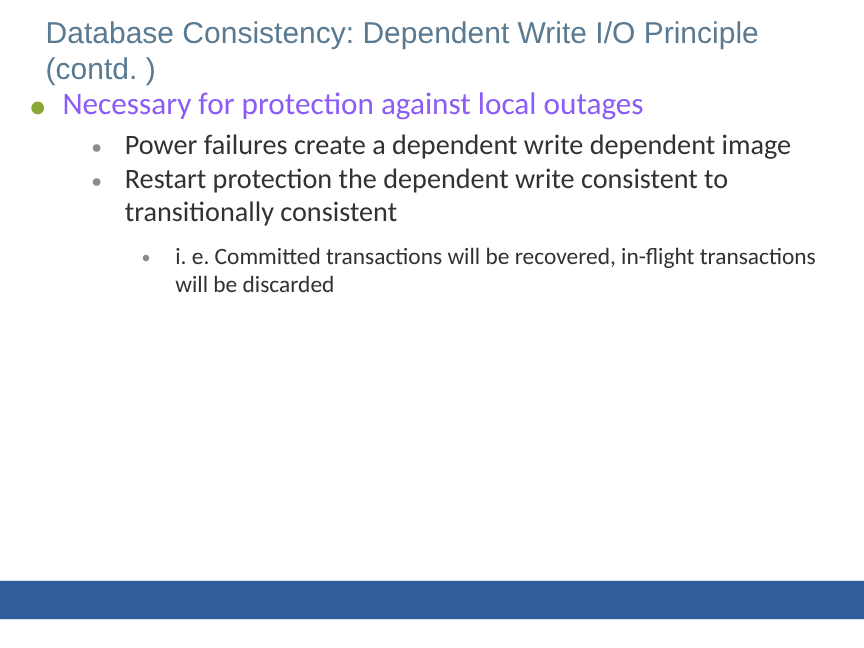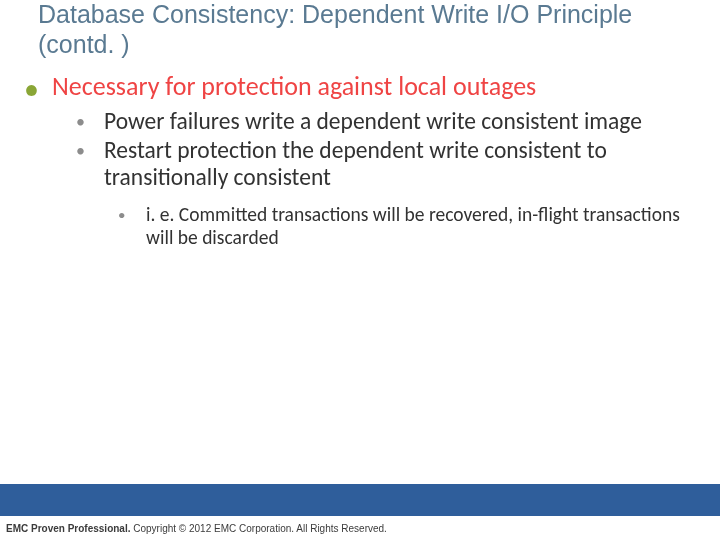--- a/index.html
+++ b/index.html
@@ -15,21 +15,21 @@
   }
   .slide {
     width: 720px;
     height: 540px;
     position: relative;
     box-sizing: border-box;
   }
   .title {
     position: absolute;
     left: 38px;
-    top: 0;
+    top: 14px;
     width: 640px;
     font-family: Arial, "Helvetica Neue", sans-serif;
     font-size: 25px;
     line-height: 1.18;
     color: #5a7a92;
     font-weight: 400;
   }
   .body {
     position: absolute;
     left: 24px;
@@ -47,21 +47,21 @@
     font-size: 30px;
     line-height: 1.0;
     width: 28px;
     flex: 0 0 28px;
     text-align: left;
     position: relative;
     top: 2px;
   }
   .lvl1 .text {
     font-size: 26px;
-    color: #ef4444;
+    color: #8b5cf6;
   }
   .lvl2-wrap {
     margin-left: 52px;
     margin-top: 6px;
   }
   .lvl2 {
     display: flex;
     font-size: 23.5px;
     color: #323232;
     margin-bottom: 2px;
@@ -124,34 +124,31 @@
 
   <div class="body">
     <div class="lvl1">
       <div class="bullet">•</div>
       <div class="text">Necessary for protection against local outages</div>
     </div>
 
     <div class="lvl2-wrap">
       <div class="lvl2">
         <div class="bullet">•</div>
-        <div>Power failures write a dependent write consistent image</div>
+        <div>Power failures create a dependent write dependent image</div>
       </div>
       <div class="lvl2">
         <div class="bullet">•</div>
         <div>Restart protection the dependent write consistent to transitionally consistent</div>
       </div>
 
       <div class="lvl3-wrap">
         <div class="lvl3">
           <div class="bullet">•</div>
           <div>i. e. Committed transactions will be recovered, in-flight transactions will be discarded</div>
         </div>
       </div>
     </div>
   </div>
 
   <div class="footer-bar"></div>
-  <div class="footer-text">
-    <span class="strong">EMC Proven Professional. </span><span>Copyright © 2012 EMC Corporation. All Rights Reserved.</span>
-  </div>
 
 </div>
 
 </body></html>

